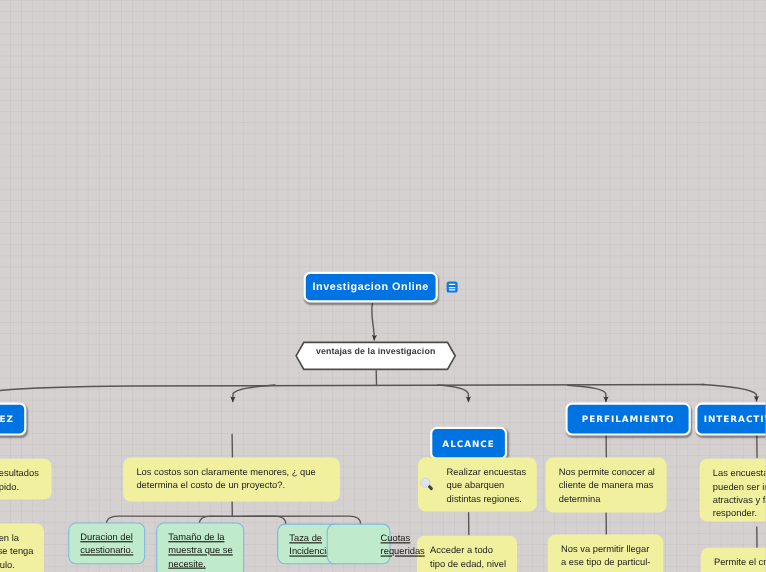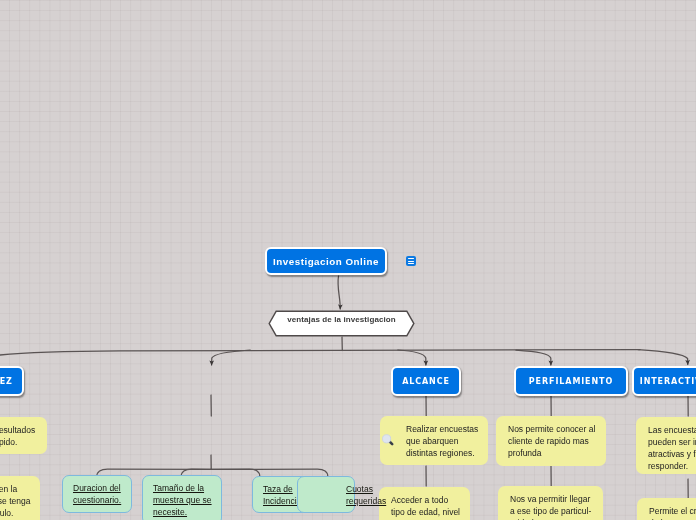--- a/index.html
+++ b/index.html
@@ -74,64 +74,65 @@
       <path d="M 688,479 L 688.2,498"></path>
 
       <path d="M 211,455 L 211.2,469"></path>
       <path d="M 211,469.4 L 108,469.2 Q 96.8,469 96.8,476.5"></path>
       <path d="M 211,469.4 L 192,469.2 Q 181.2,469 181.2,476.5"></path>
       <path d="M 211,469.4 L 249,469.2 Q 259.8,469 259.8,476.5"></path>
       <path d="M 211,469.4 L 317,469.2 Q 327.8,469 327.8,476.5"></path>
     </g>
   </svg>
 
-  <div class="node blue" style="left:265px;top:247px;width:122px;height:28px;font-family:'Liberation Sans',sans-serif;font-size:9.8px;letter-spacing:0.5px;justify-content:center;">
+  <div class="node blue" style="left:276px;top:247px;width:122px;height:28px;font-family:'Liberation Sans',sans-serif;font-size:9.8px;letter-spacing:0.5px;justify-content:center;">
     <span>Investigacion Online</span>
   </div>
 
   <div class="noteicon" style="left:406px;top:256px;">
     <i></i>
     <i></i>
     <i></i>
   </div>
 
   <div class="hex" style="left:268px;top:310px;width:147px;height:18px;">
     <svg width="147" height="27" style="position:absolute;left:0;top:0;">
       <polygon points="1.2,13.5 8.2,1.2 138.8,1.2 145.8,13.5 138.8,25.8 8.2,25.8" fill="#ffffff" stroke="#4f4a4a" stroke-width="1.5" stroke-linejoin="miter"></polygon>
     </svg>
     <span class="lbl">ventajas de la investigacion</span>
   </div>
 
   <div class="node blue cat" style="left:-44px;top:366px;width:68px;height:30px;">
     <span>RAPIDEZ</span>
   </div>
-  <div class="node blue cat" style="left:391px;top:366px;width:70px;height:30px;">
+  <div class="node blue cat" style="left:391px;top:388px;width:70px;height:30px;">
     <span>ALCANCE</span>
   </div>
   <div class="node blue cat" style="left:497px;top:366px;width:114px;height:30px;margin-left:17px;">
     <span>PERFILAMIENTO</span>
   </div>
   <div class="node blue cat" style="left:632px;top:366px;width:104px;height:30px;">
     <span>INTERACTIVIDAD</span>
   </div>
 
   <div class="node yellow" style="left:-32px;top:417px;width:79px;height:37px;padding-right:3px;">Los resultados es rapido.</div>
   <div class="node yellow" style="left:-51px;top:476px;width:91px;height:50px;padding-right:8px;">El tiempo en la encuesta se tenga sea minimulo.</div>
 
+  <div class="node yellow" style="left:112px;top:416px;width:197px;height:40px;">Los costos son claramente menores, ¿ que determina el costo de un proyecto?.</div>
 
   <div class="node yellow" style="left:380px;top:416px;width:108px;height:49px;padding:7px 5px 7px 26px;">
     <span>Realizar encuestas que abarquen distintas regiones.</span>
   </div>
   <svg class="magnifier" style="left:381px;top:433px;" width="14" height="14" viewBox="0 0 14 14">
     <line x1="8.2" y1="8.2" x2="11.2" y2="11.2" stroke="#3b4049" stroke-width="2.6" stroke-linecap="round"></line>
     <circle cx="5.6" cy="5.8" r="4.1" fill="#dfe5f0" stroke="#ccd4e4" stroke-width="0.9"></circle>
   </svg>
   <div class="node yellow" style="left:379px;top:487px;width:91px;height:50px;">Acceder a todo tipo de edad, nivel socioeconomico.</div>
 
-  <div class="node yellow" style="left:496px;top:416px;width:110px;height:50px;">Nos permite conocer al cliente de rapido mas profunda</div>
+  <div class="node yellow" style="left:496px;top:416px;width:110px;height:50px;">Nos permite conocer al cliente de manera mas determina</div>
   <div class="node yellow" style="left:498px;top:486px;width:105px;height:50px;">Nos va permitir llegar a ese tipo de particul-aridades.</div>
 
   <div class="node yellow" style="left:636px;top:417px;width:114px;height:57px;">Las encuestas online pueden ser interactivas, atractivas y faciles de responder.</div>
   <div class="node yellow" style="left:637px;top:498px;width:114px;height:38px;">Permite el crecimiento de la marca.</div>
 
   <div class="node green" style="left:62px;top:475px;width:70px;height:38px;">Duracion del cuestionario.</div>
   <div class="node green" style="left:142px;top:475px;width:80px;height:50px;">Tamaño de la muestra que se necesite.</div>
   <div class="node green" style="left:230px;top:476px;width:60px;height:37px;margin-left:22px;">Taza de Incidencia</div>
   <div class="node green" style="left:297px;top:476px;width:44px;height:37px;padding-left:48px;">Cuotas requeridas</div>
 

